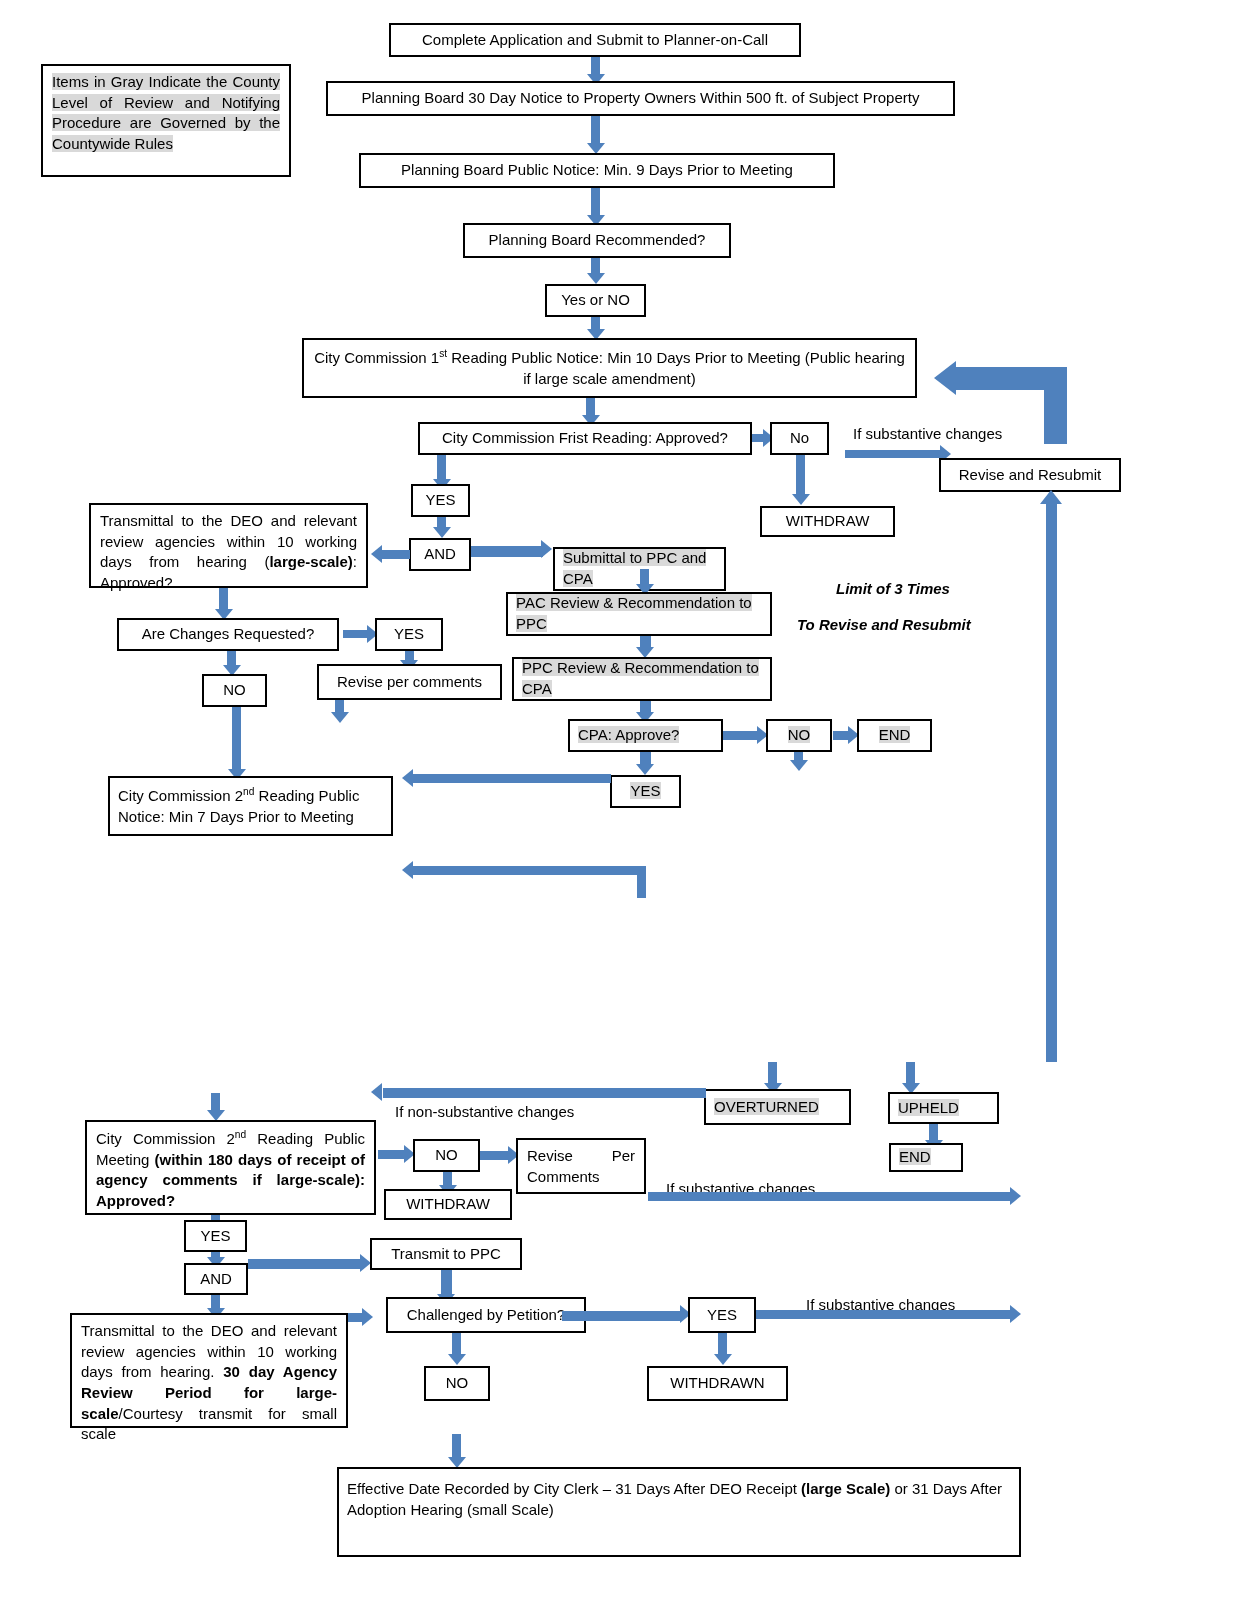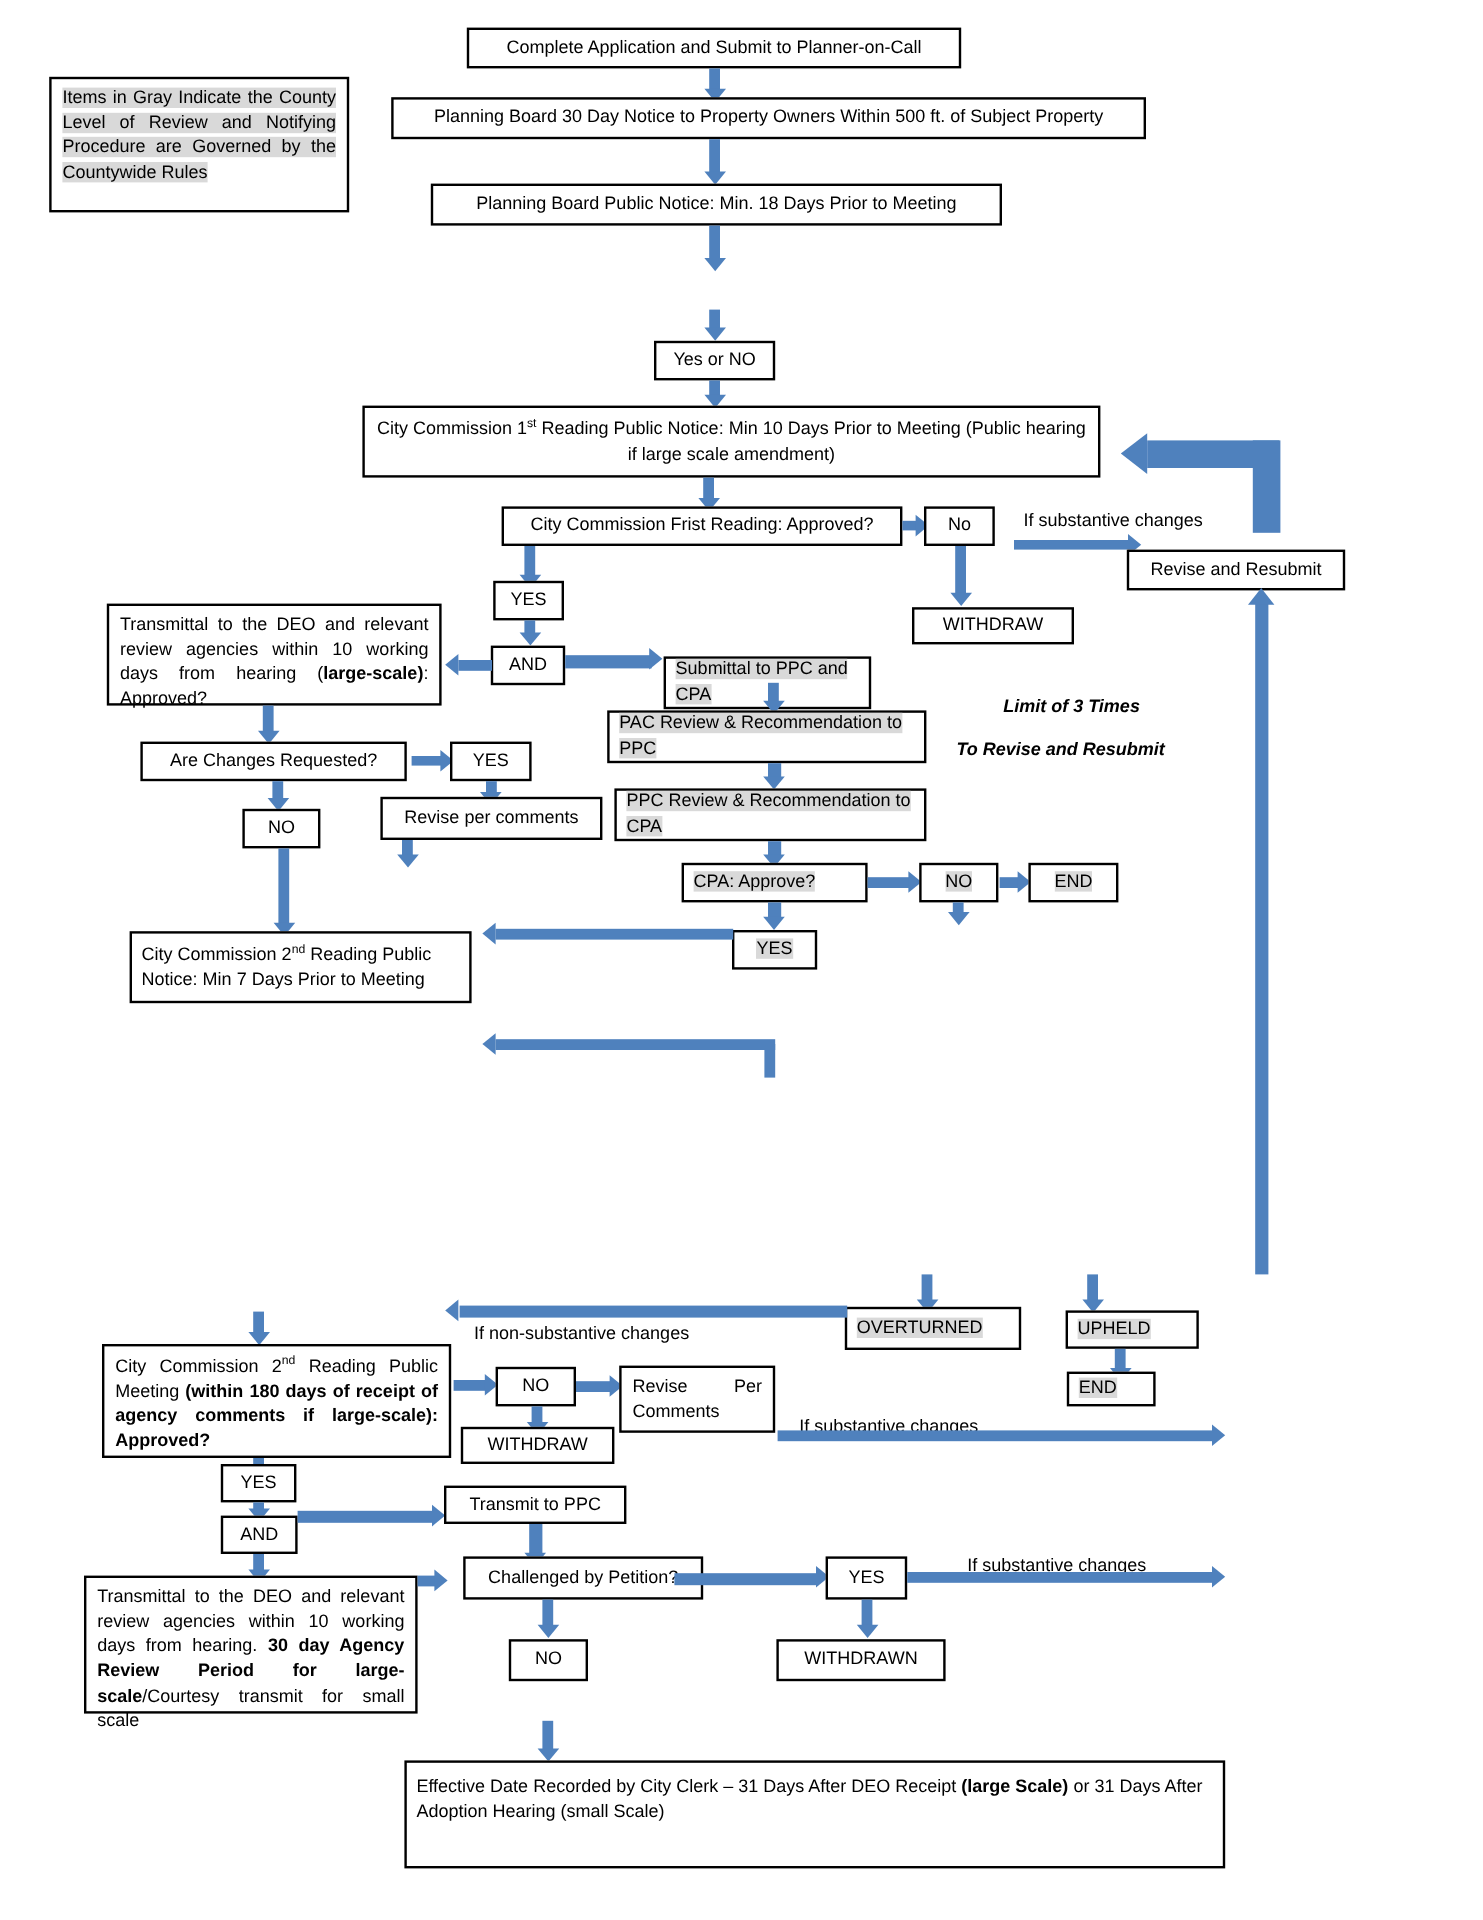--- a/index.html
+++ b/index.html
@@ -48,26 +48,29 @@
   <div class="head hd-down" style="left:587px;top:74px;"></div>
 
   <div class="box center" style="left:326px;top:81px;width:629px;height:35px;">
     <div class="pad">Planning Board 30 Day Notice to Property Owners Within 500 ft. of Subject Property</div>
   </div>
 
   <div class="ar v" style="left:591px;top:116px;height:28px;"></div>
   <div class="head hd-down" style="left:587px;top:143px;"></div>
 
   <div class="box center" style="left:359px;top:153px;width:476px;height:35px;">
-    <div class="pad">Planning Board Public Notice: Min. 18 Days Prior to Meeting</div>
+    <div class="pad">Planning Board Public Notice: Min. 9 Days Prior to Meeting</div>
   </div>
 
   <div class="ar v" style="left:591px;top:188px;height:28px;"></div>
   <div class="head hd-down" style="left:587px;top:215px;"></div>
 
+  <div class="box center" style="left:463px;top:223px;width:268px;height:35px;">
+    <div class="pad">Planning Board Recommended?</div>
+  </div>
 
   <div class="ar v" style="left:591px;top:258px;height:16px;"></div>
   <div class="head hd-down" style="left:587px;top:273px;"></div>
 
   <div class="box center" style="left:545px;top:284px;width:101px;height:33px;">
     <div class="pad">Yes or NO</div>
   </div>
 
   <div class="ar v" style="left:591px;top:317px;height:13px;"></div>
   <div class="head hd-down" style="left:587px;top:329px;"></div>

